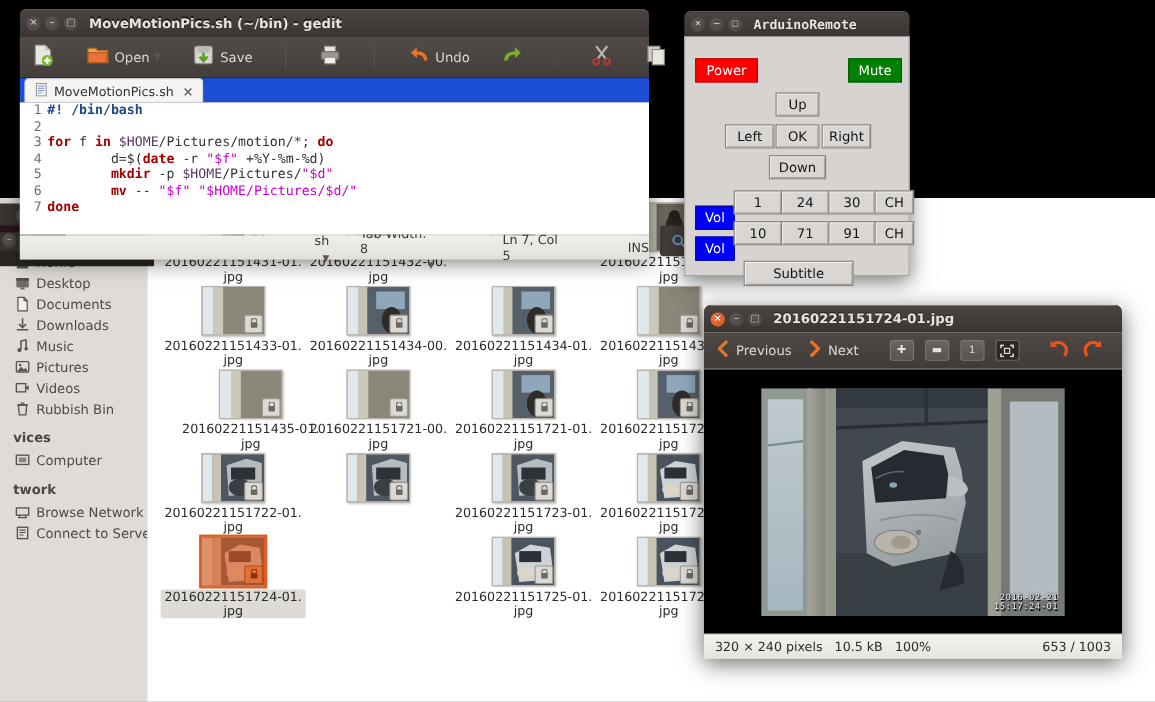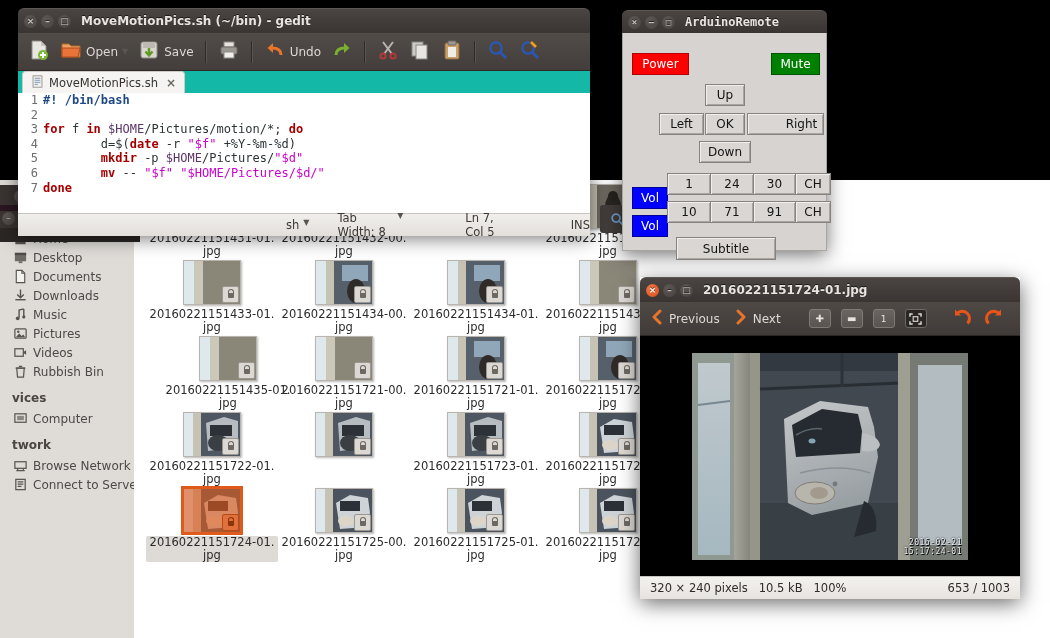--- a/index.html
+++ b/index.html
@@ -93,46 +93,46 @@
   
   .ph{position:absolute;inset:0;}
 
   
   #gedit{left:18px;top:8px;width:572px;height:225px;
     box-shadow:0 5px 18px rgba(0,0,0,.55);}
   #gedit .win-title{background:linear-gradient(#4a4542,#3a3533);}
   .g-toolbar{
     height:37px;background:linear-gradient(#514c48,#433e3b);
     border-bottom:1px solid #2d2a28;display:flex;align-items:center;
-    padding:0 6px;gap:2px;
+    padding:0 6px;gap:20px;
   }
   .tb-item{display:flex;align-items:center;height:30px;padding:0 4px;gap:4px;
     color:#ddd8d4;font-size:12px;}
   .tb-sep{width:1px;height:22px;background:#2e2b29;
     border-right:1px solid #5b5551;margin:0 5px;}
-  .g-tabs{height:22px;background:#14b8a6;display:flex;align-items:flex-start;padding-left:4px;}
+  .g-tabs{height:22px;background:#1d4ed8;display:flex;align-items:flex-start;padding-left:4px;}
   .g-tab{
     height:21px;display:flex;align-items:center;gap:5px;padding:0 8px;
     background:#f6f4f2;border:1px solid #cfcac4;border-bottom:none;
     border-radius:4px 4px 0 0;font-size:11.5px;color:#35312e;
   }
   .g-tab .x{color:#6c6661;font-size:12px;font-weight:bold;margin-left:3px;}
   .g-editor{
     background:#fff;height:120px;position:relative;overflow:hidden;
     font-family:"DejaVu Sans Mono","Liberation Mono",monospace;
     font-size:12px;line-height:14.6px;
   }
   .g-line{display:flex;white-space:pre;}
   .g-ln{width:20px;text-align:right;color:#6e6e6e;flex:0 0 20px;padding-right:5px;}
   .g-statusbar{
     height:22px;background:linear-gradient(#f1efed,#e2dfdb);
     border-top:1px solid #c8c4bf;display:flex;align-items:center;
     font-size:11.5px;color:#3b3835;
   }
-  .g-statusbar .s{display:flex;align-items:flex-start;gap:4px;}
+  .g-statusbar .s{display:flex;align-items:flex-end;gap:4px;flex-direction:column;}
   .cd{font-size:8px;color:#5a5550;}
   
   .t-sh{color:#204a87;font-weight:bold;}
   .t-kw{color:#a40000;font-weight:bold;}
   .t-var{color:#5c3566;}
   .t-str{color:#cc00cc;}
   .t-pl{color:#2e3436;}
   .t-cmd{color:#a40000;font-weight:bold;}
 
   
@@ -578,37 +578,20 @@
               <path d="M20 14 L34 6 L52 9 L54 24 L50 38 L24 40 Z" fill="#cdd3d6"></path>
               <rect x="24" y="12" width="20" height="10" fill="#2b3136"></rect>
               <ellipse cx="30" cy="32" rx="8" ry="5" fill="#ddd6c8"></ellipse>
             </svg>
             <div class="tint"></div>
             <div class="lock"></div>
           </div>
         </div>
         <div><span class="fname">20160221151724-01.jpg</span></div>
       </div>
-      <div class="fi" style="left: 144px; top: 308px;">
-        <div class="thumbwrap">
-          <div class="thumb">
-            <svg class="ph" width="56" height="43" viewBox="0 0 56 43">
-              <rect width="56" height="43" fill="#8d8a7e"></rect>
-              <rect x="0" y="0" width="9" height="43" fill="#dfe8ec"></rect>
-              <rect x="9" y="0" width="8" height="43" fill="#c6c3b5"></rect>
-              <rect x="17" y="0" width="39" height="43" fill="#4b545e"></rect>
-              <path d="M20 14 L34 6 L52 9 L54 24 L50 38 L24 40 Z" fill="#cdd3d6"></path>
-              <rect x="24" y="12" width="20" height="10" fill="#2b3136"></rect>
-              <ellipse cx="30" cy="32" rx="8" ry="5" fill="#ddd6c8"></ellipse>
-            </svg>
-            <div class="lock"></div>
-          </div>
-        </div>
-        <div><span class="fname">20160221151725-00.jpg</span></div>
-      </div>
       <div class="fi" style="left: 276px; top: 308px;">
         <div class="thumbwrap">
           <div class="thumb">
             <svg class="ph" width="56" height="43" viewBox="0 0 56 43">
               <rect width="56" height="43" fill="#8d8a7e"></rect>
               <rect x="0" y="0" width="9" height="43" fill="#dfe8ec"></rect>
               <rect x="9" y="0" width="8" height="43" fill="#c6c3b5"></rect>
               <rect x="17" y="0" width="39" height="43" fill="#4b545e"></rect>
               <path d="M20 14 L34 6 L52 9 L54 24 L50 38 L24 40 Z" fill="#cdd3d6"></path>
               <rect x="24" y="12" width="20" height="10" fill="#2b3136"></rect>
@@ -845,21 +828,21 @@
     <span class="wtitle-text">ArduinoRemote</span>
   </div>
   <div class="ar-body">
     <div class="tkbtn power" style="left:9px;top:20px;width:55px;height:20px;">Power</div>
     <div class="tkbtn mute" style="left:148px;top:20px;width:47px;height:20px;">Mute</div>
 
     <div class="tkbtn" style="left:82px;top:51px;width:38px;height:20px;">Up</div>
 
     <div class="tkbtn" style="left:36px;top:80px;width:43px;height:20px;text-align:center;">Left</div>
     <div class="tkbtn" style="left:82px;top:80px;width:38px;height:20px;">OK</div>
-    <div class="tkbtn" style="left:124px;top:80px;width:43px;height:20px;padding-left:32px;">Right</div>
+    <div class="tkbtn" style="left:124px;top:80px;width:43px;height:20px;">Right</div>
 
     <div class="tkbtn" style="left:76px;top:108px;width:50px;height:20px;">Down</div>
 
     <div id="ar-grid">
         <div class="tkbtn vol" style="left: 9px; top: 140px; width: 34px; height: 20px;">Vol</div>
         <div class="tkbtn" style="left: 44px; top: 140px; width: 42px; height: 20px;">1</div>
         <div class="tkbtn" style="left: 87px; top: 140px; width: 42px; height: 20px;">24</div>
         <div class="tkbtn" style="left: 130px; top: 140px; width: 41px; height: 20px;">30</div>
         <div class="tkbtn" style="left: 172px; top: 140px; width: 34px; height: 20px;">CH</div>
         <div class="tkbtn vol" style="left: 9px; top: 168px; width: 34px; height: 20px;">Vol</div>

